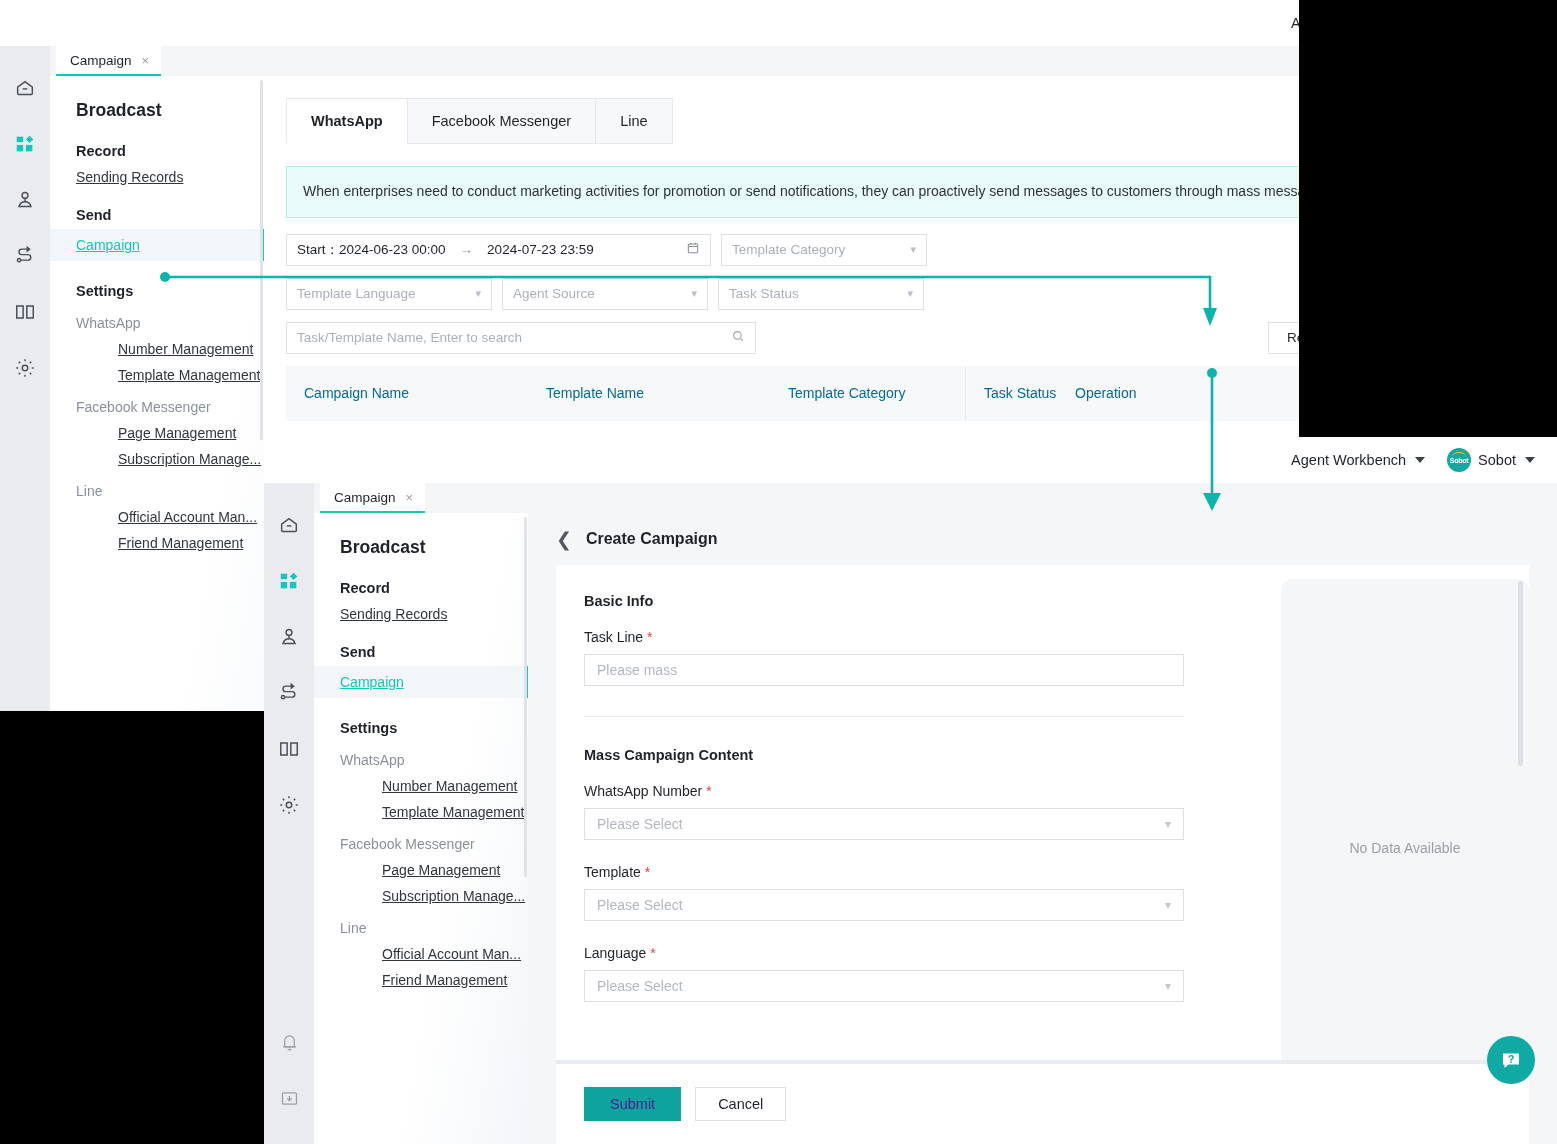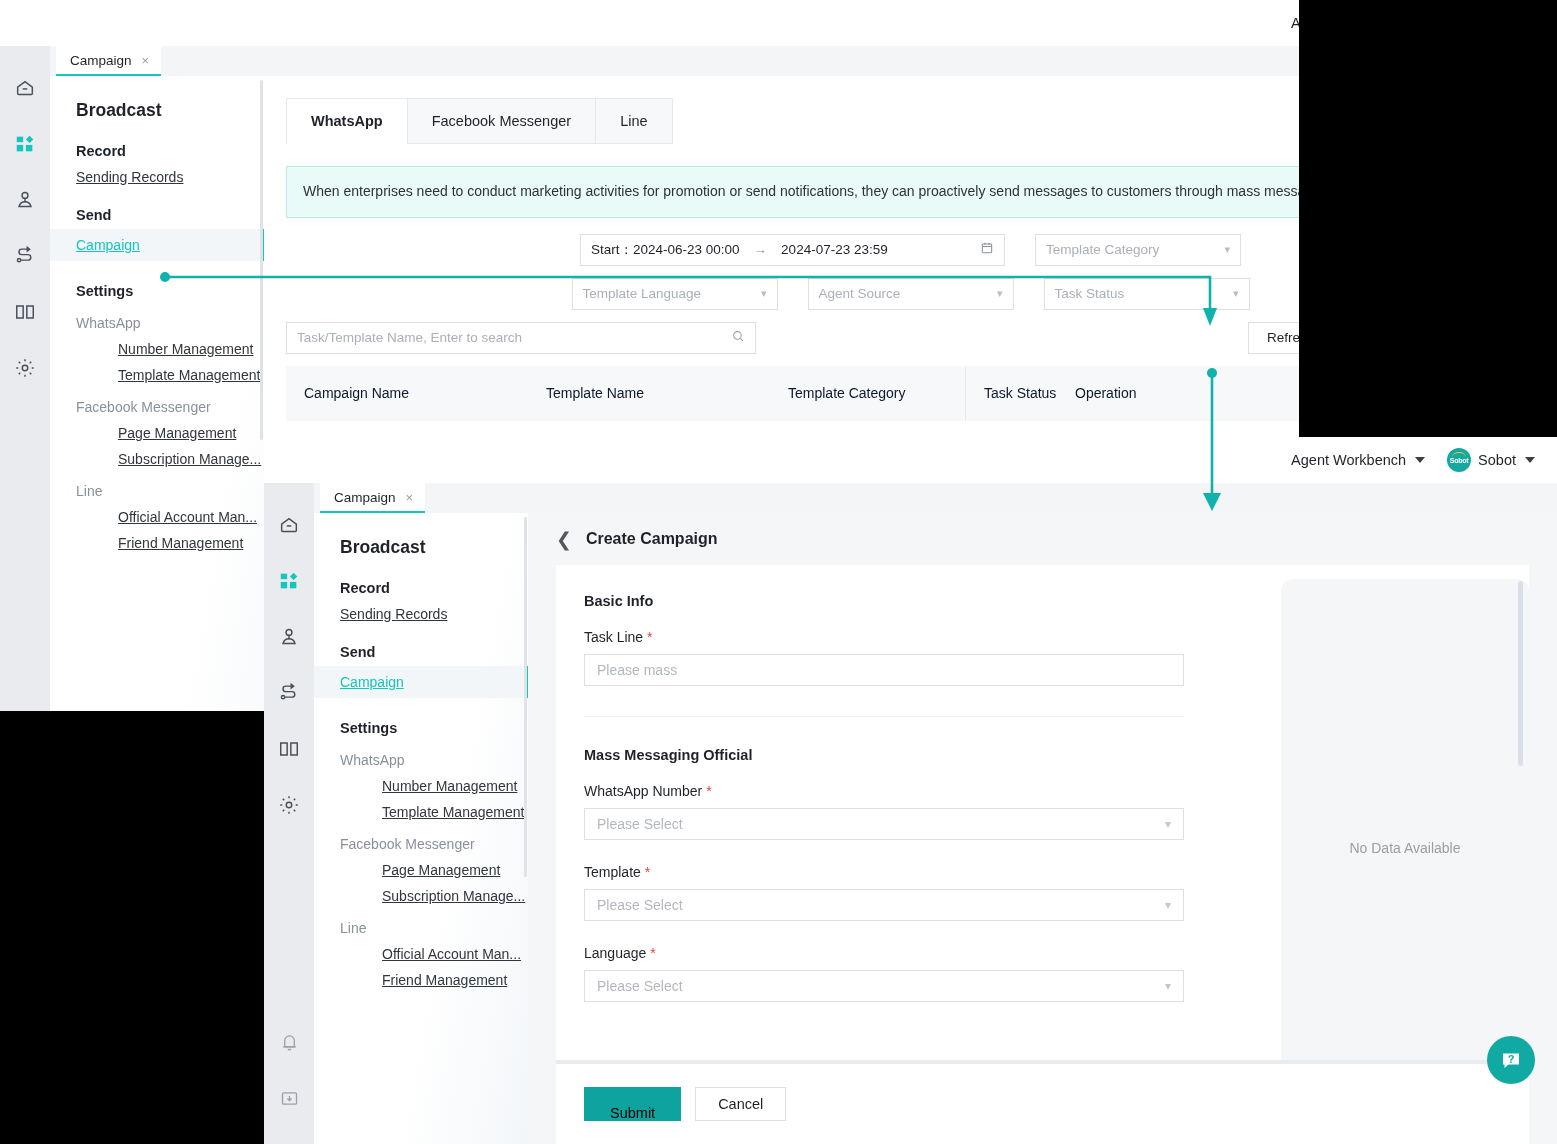--- a/index.html
+++ b/index.html
@@ -88,21 +88,21 @@
 
   
   .notice {
     margin:22px 22px 0 22px; background:#e9fbf8; border:1px solid #b6ece6;
     padding:14px 16px; font-size:14px; color:#2c3238; line-height:1.55;
   }
   .notice a { color:#2b7fe0; text-decoration:none; }
 
   
   .filters { padding:16px 22px 0 22px; }
-  .frow { display:flex; gap:30px; margin-bottom:12px;justify-content:center; }
+  .frow { display:flex; gap:10px; margin-bottom:12px; }
   .fld {
     height:32px; border:1px solid #dcdfe4; background:#fff;
     display:flex;align-items:center;padding:0 10px; font-size:13.5px; color:#1f2329;
   }
   .fld.ph { color:#aab0b8; }
   .fld .chev { margin-left:auto; color:#b8bec6; font-size:11px; }
   .fld .cal { margin-left:auto; color:#8a9099; }
   .date-fld { width:425px; gap:0; }
   .date-fld .lbl { color:#1f2329; }
   .date-fld .arrow { color:#8a9099; margin:0 14px; }
@@ -114,21 +114,21 @@
     font-size:13.5px;color:#1f2329; display:flex;align-items:center;
   }
   .btn-create {
     height:32px; padding:0 18px; background:#17a8a3; color:#fff;
     font-size:13.5px; display:flex;align-items:center;gap:8px; margin-left:14px;
   }
 
   
   .thead {
     margin:12px 22px 0 22px; height:55px; background:#f7f8fa;
-    display:flex; align-items:center; font-size:14px; color:#0f172a;
+    display:flex; align-items:center; font-size:14px; color:#0369a1;
   }
   .thead .th { padding-left:18px; }
 
   
   .w2 .content2 { position:absolute; left:264px; top:76px; right:0; bottom:0; background:#f4f6f8; }
   .crumb {
     height:52px; display:flex; align-items:center; gap:14px;
     padding-left:28px; font-size:16px; font-weight:bold; color:#1f2329; background:#f4f6f8;
   }
   .crumb .back { font-size:19px; color:#53585f; font-weight:normal; }
@@ -152,21 +152,21 @@
     position:absolute; right:0; top:14px; width:248px; bottom:0;
     background:#f5f6f7; border-radius:12px 12px 0 0;
     display:flex;align-items:center;justify-content:center;
     font-size:14px; color:#9aa0a8;
   }
   .footer2 {
     position:absolute; left:28px; right:28px; bottom:0; height:84px;
     background:#fff; border-top:4px solid #e8ecf1;
     display:flex; align-items:center; padding-left:28px; gap:14px;
   }
-  .btn-submit { height:34px;padding:0 26px;background:#0fa39d;color:#000000;font-size:14.5px;display:flex;align-items:flex-end;}
+  .btn-submit { height:34px;padding:0 26px;background:#0fa39d;color:#4c1d95;font-size:14.5px;display:flex;align-items:center;}
   .btn-cancel { height:34px;padding:0 22px;background:#fff;border:1px solid #dcdfe4;color:#1f2329;font-size:14.5px;display:flex;align-items:center;}
   .vscroll { position:absolute; right:6px; top:16px; width:5px; height:185px; background:#dbe0e6; border-radius:3px;}
   .help-fab {
     position:absolute; right:22px; bottom:60px; width:48px;height:48px;border-radius:50%;
     background:#10a9a3; color:#fff; display:flex;align-items:center;justify-content:center;
     font-size:22px; font-weight:bold;
   }
 
   
   .blk { position:absolute; background:#000; }
@@ -481,21 +481,21 @@
             <span>Task Line</span>
             <span class="req">*</span>
           </div>
           <div class="inp">
             <span>Please mass</span>
           </div>
 
           <div class="gap-l"></div>
           <div class="hr"></div>
 
-          <div class="sec-h">Mass Messaging Official</div>
+          <div class="sec-h">Mass Campaign Content</div>
 
           <div class="fl">
             <span>WhatsApp Number</span>
             <span class="req">*</span>
           </div>
           <div class="inp">
             <span>Please Select</span>
             <span class="chev">▾</span>
           </div>
 

